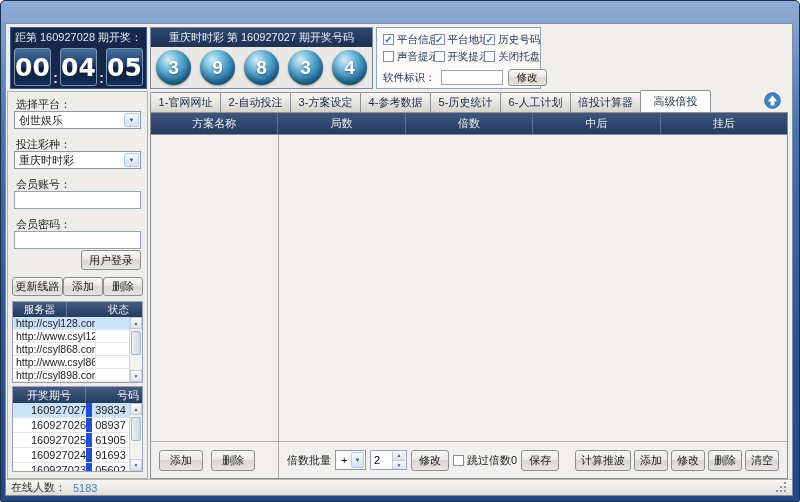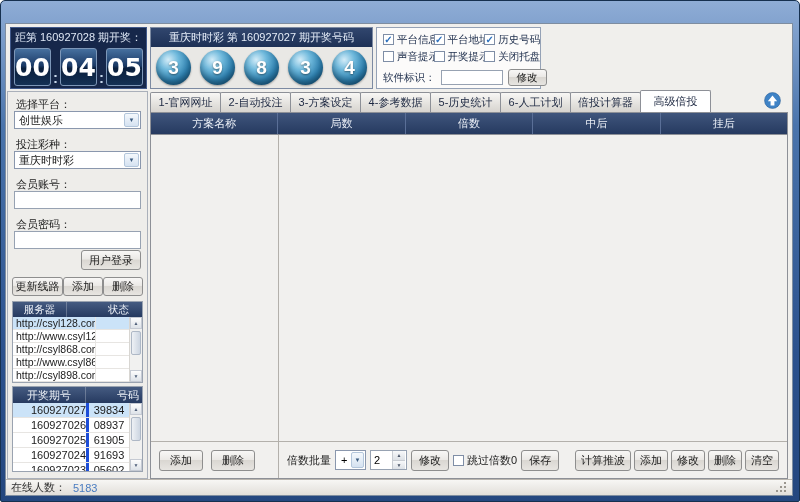--- a/index.html
+++ b/index.html
@@ -95,21 +95,21 @@
   .st-header .hcell:last-child { border-right: none; margin-left: 28px; }
   .st-rows { position: absolute; left: 0; right: 13px; top: 15px; bottom: 0; }
   .results .st-rows { top: 16px; }
   .st-row { display: flex; align-items: center; border-bottom: 1px solid #e7e5e2; background: #fff; cursor: default; }
   .servers .st-row { height: 13px; font-size: 10.5px; }
   .results .st-row { height: 15px; font-size: 11px; }
   .st-row.selected { background: #cbe3f8; }
   .cell-url { flex: 1; padding-left: 3px; white-space: nowrap; overflow: hidden; color: #1a1a1a; }
   .cell-status { width: 34px; border-left: 1px solid #e7e5e2; align-self: stretch; }
   .cell-issue { width: 73px; text-align: right; color: #1a1a1a; }
-  .cell-number { flex: 1; text-align: center; border-left: 3px solid #1d4ed8; align-self: stretch; line-height: 15px; color: #1a1a1a; }
+  .cell-number { flex: 1; text-align: center; border-left: 6px solid #1d4ed8; align-self: stretch; line-height: 15px; color: #1a1a1a; }
 
   .vscroll { position: absolute; top: 0; right: 0; bottom: 0; width: 13px; background: #f1f1f0; border-left: 1px solid #d8d6d2; }
   .servers .vscroll { top: 15px; } .results .vscroll { top: 16px; }
   .sb-btn { position: absolute; left: 0; right: 0; height: 12px; display: flex; align-items: center; justify-content: center;
     font-size: 5px; color: #50607a; background: linear-gradient(#fdfdfd, #dde2e8); border: 1px solid #c5cad3; }
   .sb-btn.up { top: 0; } .sb-btn.down { bottom: 0; }
   .sb-thumb { position: absolute; left: 1px; right: 1px; top: 14px; height: 24px;
     background: linear-gradient(90deg, #eef1f5, #ccd5e1); border: 1px solid #aeb8c6; border-radius: 2px; }
 
   

